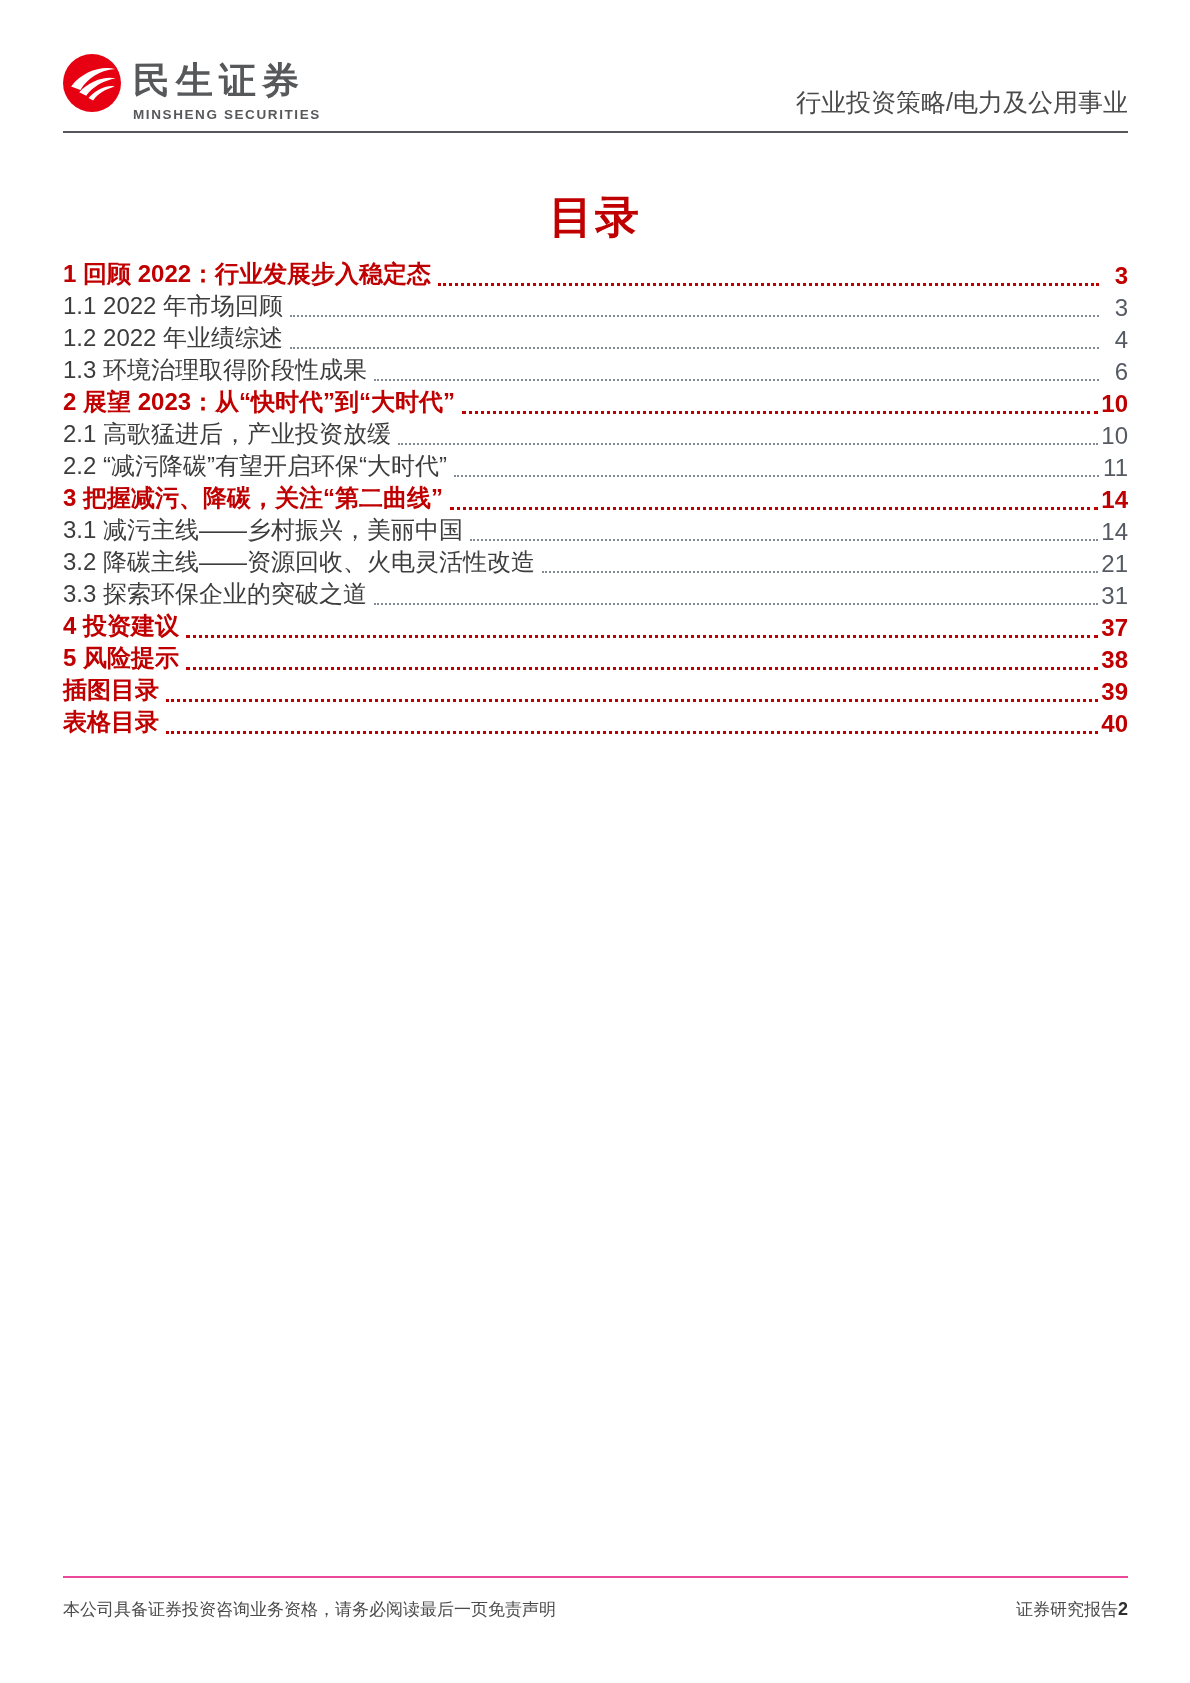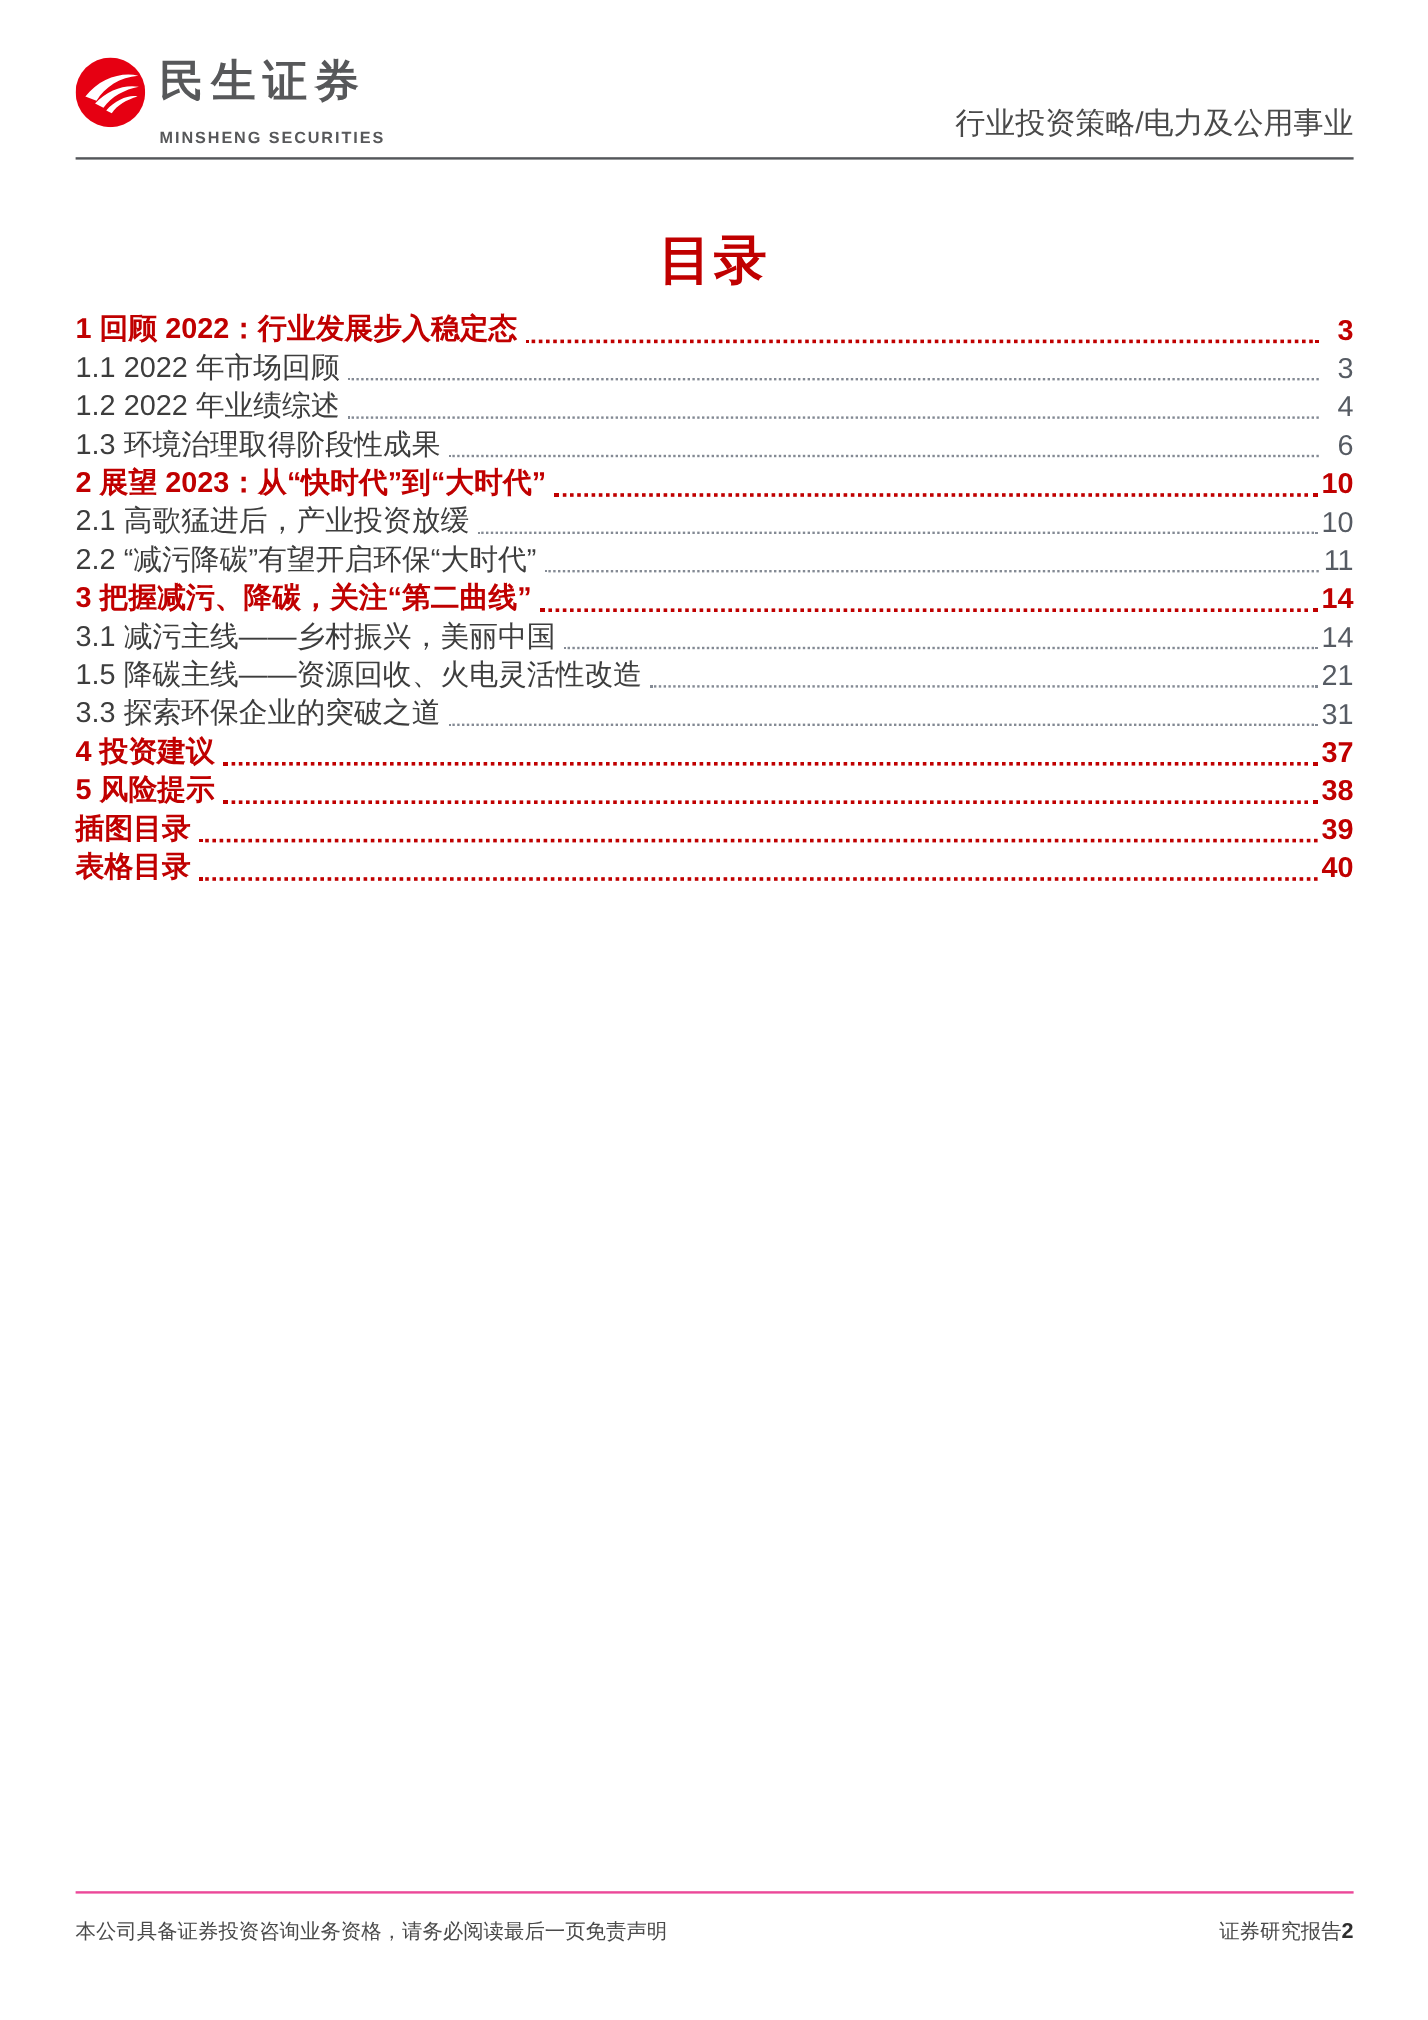--- a/index.html
+++ b/index.html
@@ -25,21 +25,21 @@
   }
   .brand { display: flex; align-items: center; gap: 12px; padding-bottom: 10px; }
   .brand-mark { width: 58px; height: 58px; flex: 0 0 auto; }
   .brand-text { display: flex; flex-direction: column; line-height: 1; }
   .brand-cn {
     font-size: 37px; font-weight: bold; color: #57585a;
     letter-spacing: 6px; white-space: nowrap; margin-top: 16px;
   }
   .brand-en {
     font-size: 13.5px; font-weight: bold; color: #57585a;
-    letter-spacing: 1.6px; margin-top: 22px; white-space: nowrap;
+    letter-spacing: 1.6px; margin-top: 9px; white-space: nowrap;
   }
   .header-category {
     font-size: 25px; color: #4a4a4a;
     padding-bottom: 12px; white-space: nowrap;
   }
 
   
   .doc-title {
     position: absolute;
     left: 0; right: 0; top: 188px;
@@ -157,21 +157,21 @@
     <span class="toc-label">3 把握减污、降碳，关注“第二曲线”</span>
     <span class="leader"></span>
     <span class="toc-page">14</span>
   </div>
       <div class="toc-row level-2">
     <span class="toc-label">3.1 减污主线——乡村振兴，美丽中国</span>
     <span class="leader"></span>
     <span class="toc-page">14</span>
   </div>
       <div class="toc-row level-2">
-    <span class="toc-label">1.5 降碳主线——资源回收、火电灵活性改造</span>
+    <span class="toc-label">3.2 降碳主线——资源回收、火电灵活性改造</span>
     <span class="leader"></span>
     <span class="toc-page">21</span>
   </div>
       <div class="toc-row level-2">
     <span class="toc-label">3.3 探索环保企业的突破之道</span>
     <span class="leader"></span>
     <span class="toc-page">31</span>
   </div>
       <div class="toc-row level-1">
     <span class="toc-label">4 投资建议</span>

